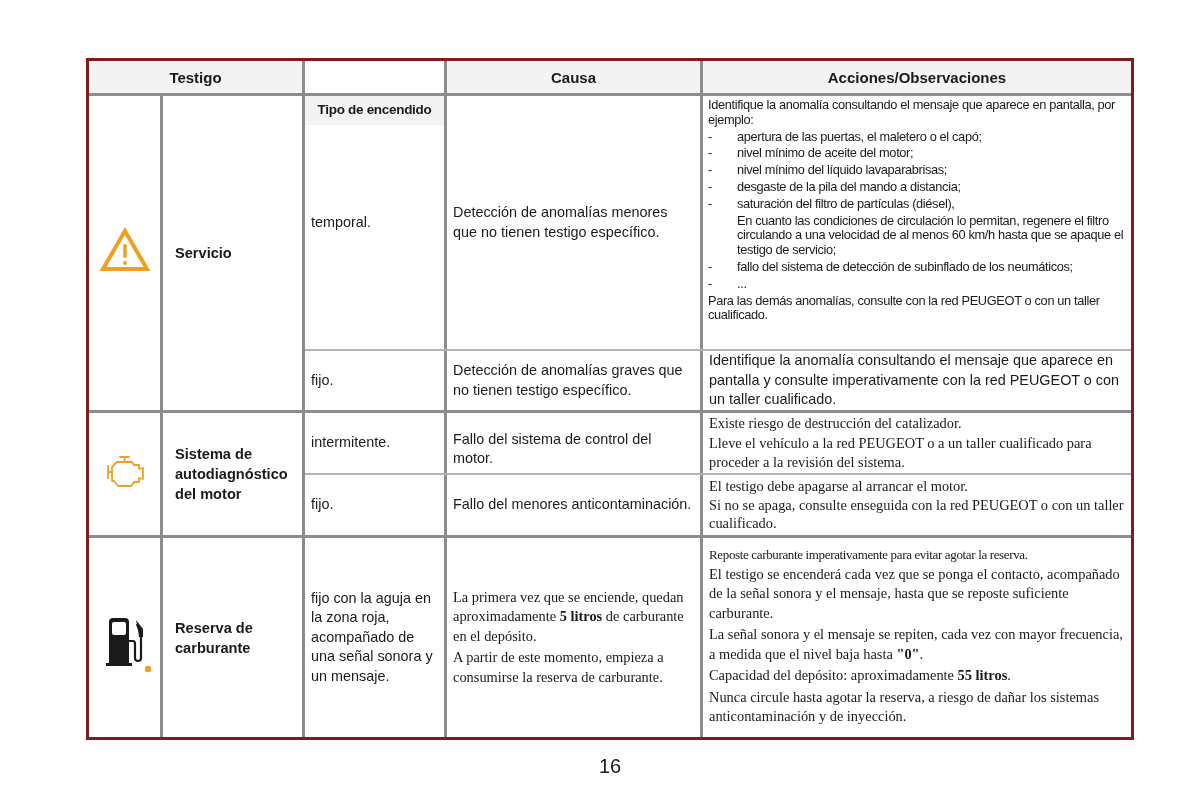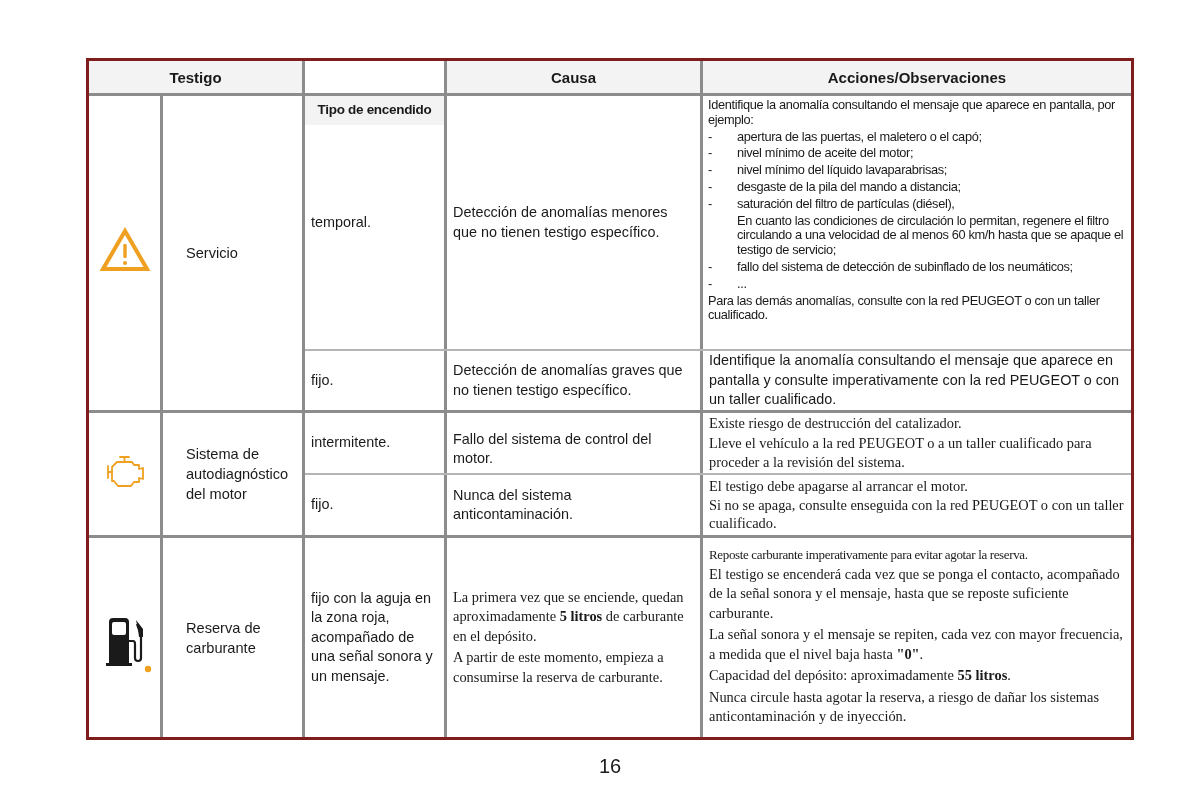--- a/index.html
+++ b/index.html
@@ -9,21 +9,21 @@
          border: 3px solid #7f1d1d; box-sizing: border-box; }
   .cell { position: absolute; box-sizing: border-box; }
   .vline { position: absolute; background: #8c8c8c; width: 3px; }
   .hline { position: absolute; background: #8c8c8c; height: 3px; }
   .hthin { position: absolute; background: #b5b5b5; height: 2px; }
   .hdr { background: #f3f3f3; font-weight: bold; font-size: 15px;
          display: flex; align-items: center; justify-content: center; }
   .hdr.narrow { font-size: 13.5px; letter-spacing: -0.3px; }
   .txt { font-size: 14.4px; line-height: 19.5px; padding: 0 6px; }
   .vc { display: flex; align-items: center; }
-  .name { font-weight: normal; font-size: 14.6px; line-height: 20px; padding-left: 23px; }
+  .name { font-weight: bold; font-size: 14.6px; line-height: 20px; padding-left: 12px; }
   .small { font-size: 12.8px; line-height: 14.8px; letter-spacing: -0.35px; }
   .bullet { display: flex; }
   .bullet .dash { width: 29px; flex: none; }
   .indent { padding-left: 29px; }
   .para { margin: 0; font-family: Liberation Serif, serif; }
   .gap { margin-top: 2px; }
   .icon { position: absolute; }
   .pagenum { position: absolute; left: 0; width: 1220px; top: 755px; text-align: center;
              font-size: 20px; }
   b { font-weight: bold; }
@@ -108,21 +108,21 @@
   <div class="cell name vc" style="left:74px;top:352px;width:139px;height:122px;border-radius:15px;">Sistema de autodiagnóstico del motor</div>
 
   <div class="cell txt vc" style="left:216px;top:352px;width:139px;height:60px;">intermitente.</div>
   <div class="cell txt vc" style="left:358px;top:352px;width:253px;height:72px;">Fallo del sistema de control del motor.</div>
   <div class="cell txt" style="left:614px;top:353px;width:428px;height:59px;">
     <div class="para">Existe riesgo de destrucción del catalizador.</div>
     <div class="para">Lleve el vehículo a la red PEUGEOT o a un taller cualificado para proceder a la revisión del sistema.</div>
   </div>
 
   <div class="cell txt vc" style="left:216px;top:414px;width:139px;height:60px;">fijo.</div>
-  <div class="cell txt vc" style="left:358px;top:414px;width:253px;height:60px;">Nunca del sistema anticontaminación.</div>
+  <div class="cell txt vc" style="left:358px;top:414px;width:253px;height:60px;">Fallo del menores anticontaminación.</div>
   <div class="cell txt" style="left:614px;top:416px;width:428px;height:58px;line-height:18.5px;">
     <div class="para">El testigo debe apagarse al arrancar el motor.</div>
     <div class="para">Si no se apaga, consulte enseguida con la red PEUGEOT o con un taller cualificado.</div>
   </div>
 
   <svg class="icon" style="left:14px;top:556px;" width="50" height="56" viewBox="0 0 50 56">
     <path d="M6 5 Q6 1 10 1 L22 1 Q26 1 26 5 L26 46 L29 46 L29 49 L3 49 L3 46 L6 46 Z" fill="#1a1a1a"></path>
     <rect x="9" y="5" width="14" height="13" rx="2" fill="#ffffff"></rect>
     <path d="M26 24 L30 24 Q32 24 32 27 L32 41 Q32 44 35 44 Q38 44 38 41 L38 18 L34 7" fill="none" stroke="#1a1a1a" stroke-width="2.2"></path>
     <path d="M33 3 L40 12 L40 20 L36 20 L35 12 Z" fill="#1a1a1a"></path>

